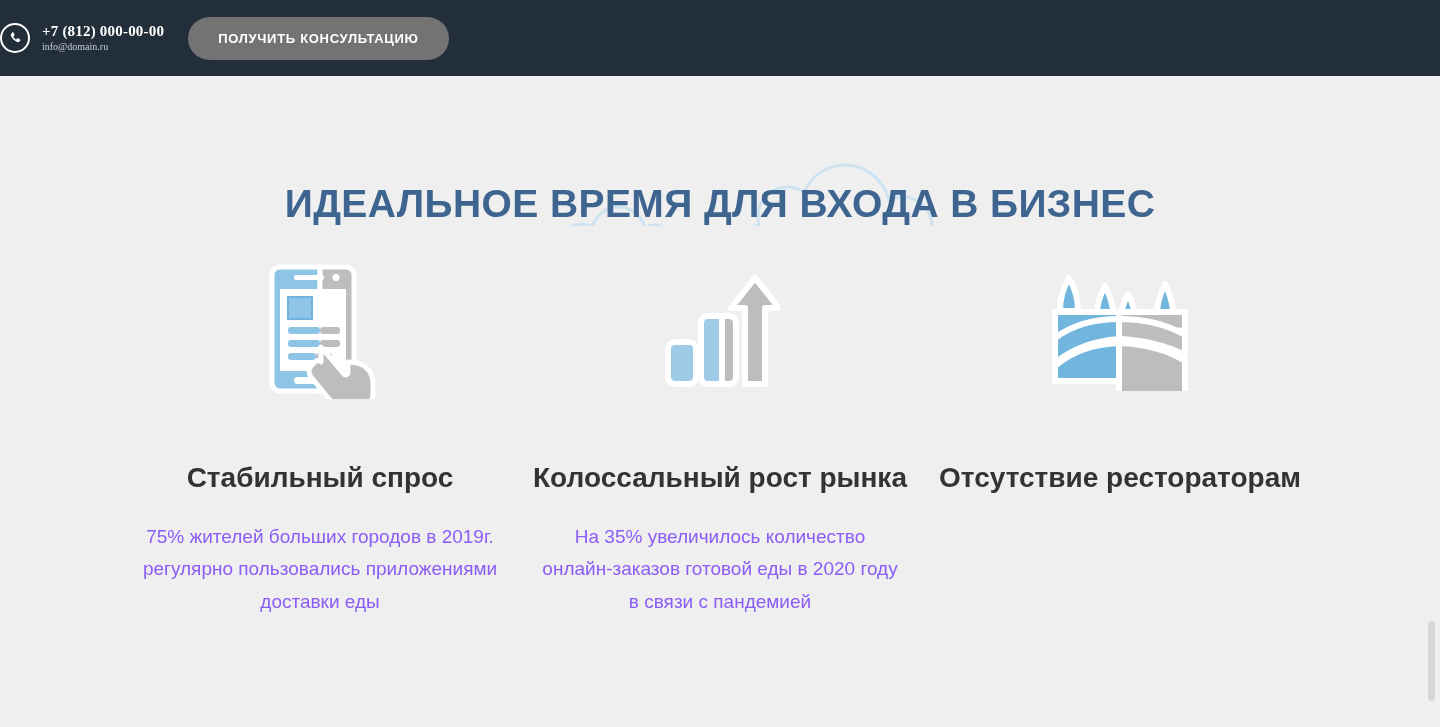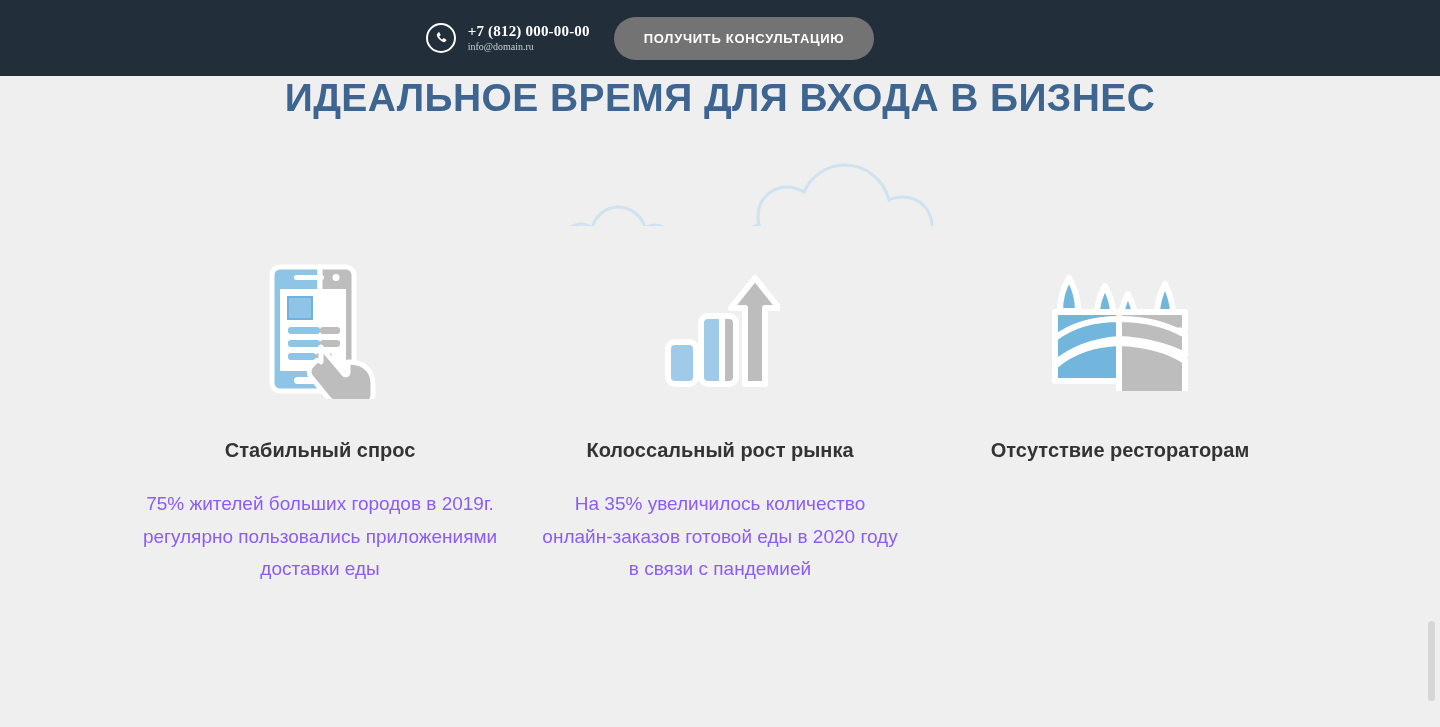--- a/index.html
+++ b/index.html
@@ -18,21 +18,21 @@
   }
 
   
   .header {
     position: relative;
     width: 1440px;
     height: 76px;
     background: #222f3a;
     display: flex;
     align-items: center;
-    justify-content: center;
+    justify-content: flex-start;
   }
 
   .header-inner {
     display: flex;
     align-items: center;
     gap: 24px;
     padding-right: 140px;
   }
 
   .contact-block {
@@ -84,21 +84,21 @@
     text-transform: uppercase;
     cursor: pointer;
     white-space: nowrap;
   }
 
   
   .title-wrap {
     position: relative;
     height: 150px;
     display: flex;
-    align-items: flex-start;
+    align-items: flex-end;
     justify-content: center;
   }
 
   .clouds {
     position: absolute;
     left: 0;
     top: 0;
     width: 1440px;
     height: 150px;
     pointer-events: none;
@@ -133,22 +133,22 @@
   }
 
   .card-icon {
     height: 145px;
     display: flex;
     align-items: center;
     justify-content: center;
   }
 
   .card-title {
-    margin-top: 37px;
-    font-size: 20px;
+    margin-top: 60px;
+    font-size: 28px;
     font-weight: bold;
     color: #333333;
     line-height: 1.2;
   }
 
   .card-text {
     margin-top: 26px;
     font-size: 19px;
     color: #8b5cf6;
     line-height: 1.72;

